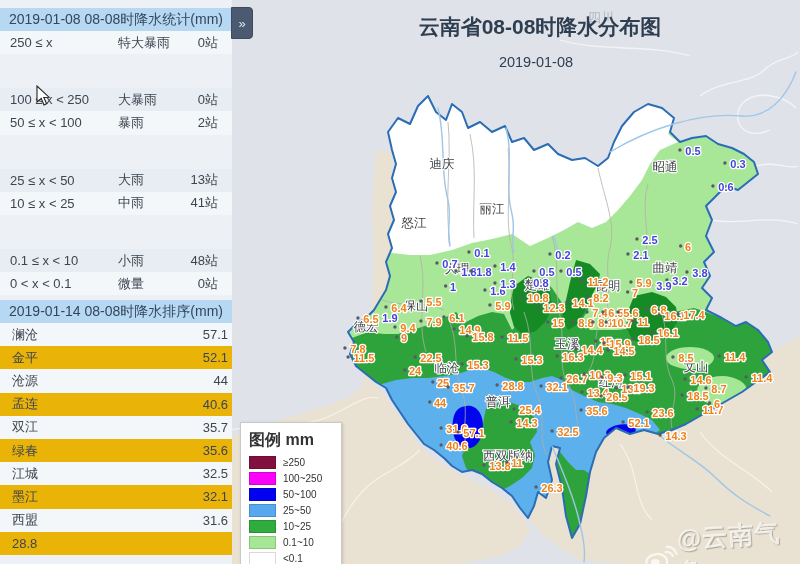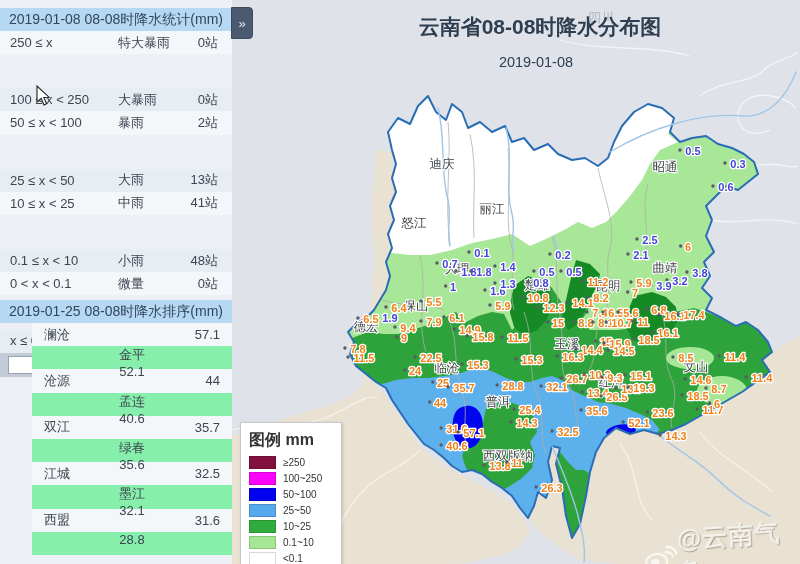--- a/index.html
+++ b/index.html
@@ -38,23 +38,23 @@
   .panel-title{height:23px;line-height:23px;text-align:center;background:#b6d8f2;
                color:#33475c;font-size:14px;}
   .srow{height:23.2px;display:flex;align-items:center;font-size:13px;color:#3d4550;
         padding:0 14px 0 10px;box-sizing:border-box;}
   .srow.odd{background:#f4f7fa;}
   .srow.even{background:#e7edf2;margin-top:34px;}
   .srow .range{width:108px;}
   .srow .cat{width:62px;}
   .srow .cnt{flex:1;text-align:right;}
   .rrow{height:23.2px;display:flex;align-items:center;font-size:13px;color:#3d4550;
-        padding:0 12px 0 12px;box-sizing:border-box;margin-left:32px;}
+        padding:0 4px 0 12px;box-sizing:border-box;}
   .rrow.odd{background:#f4f7fa;}
-  .rrow.even{background:#86efac;flex-direction:column;}
+  .rrow.even{background:#eab308;}
   .rrow .nm{flex:1;}
   .rrow .val{text-align:right;}
   #filter-row{height:24px;background:#c3ccd6;display:flex;align-items:center;
               padding:0 14px 0 8px;box-sizing:border-box;}
   #filter-row input{width:40px;height:16px;border:1px solid #98a3b0;background:#fff;
               font-size:11px;padding:0 2px;}
   #filter-row .tilde{margin:0 6px;color:#4a5560;font-size:12px;}
   #filter-row .unit{flex:1;text-align:right;font-size:13px;color:#3d4550;}
   
   #collapse-btn{position:absolute;left:231px;top:7px;width:20px;height:30px;
@@ -431,21 +431,21 @@
         </div>
       </div>
     <div id="filter-row">
       <input type="text" value="" style="">
       <span class="tilde">~</span>
       <input type="text" value="" style="">
       <span class="unit">站</span>
     </div>
   </div>
   <div class="panel" style="top:300px">
-    <div class="panel-title">2019-01-25 08-08时降水排序(mm)</div>
+    <div class="panel-title">2019-01-14 08-08时降水排序(mm)</div>
     <div id="rank-rows">
         <div class="rrow odd">
           <span class="nm">澜沧</span>
           <span class="val">57.1</span>
         </div>
         <div class="rrow even">
           <span class="nm">金平</span>
           <span class="val">52.1</span>
         </div>
         <div class="rrow odd">

